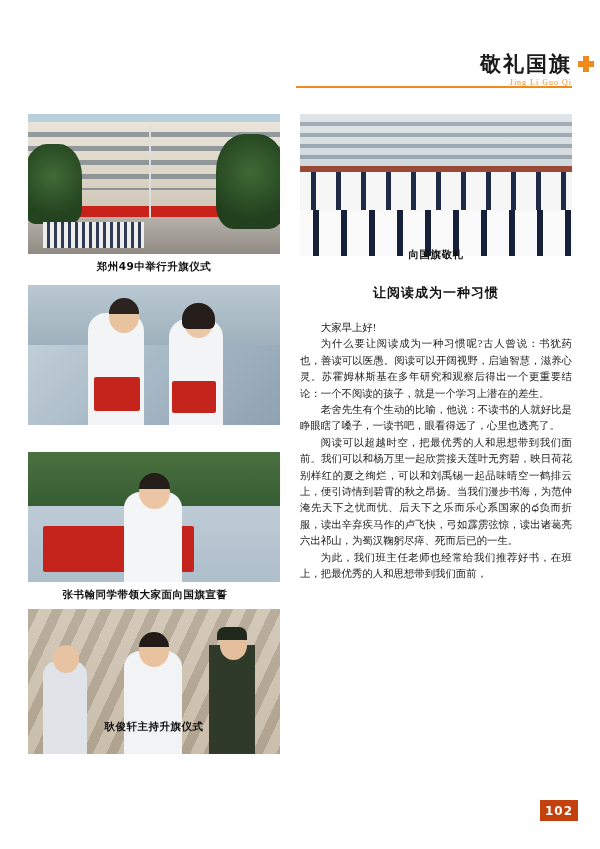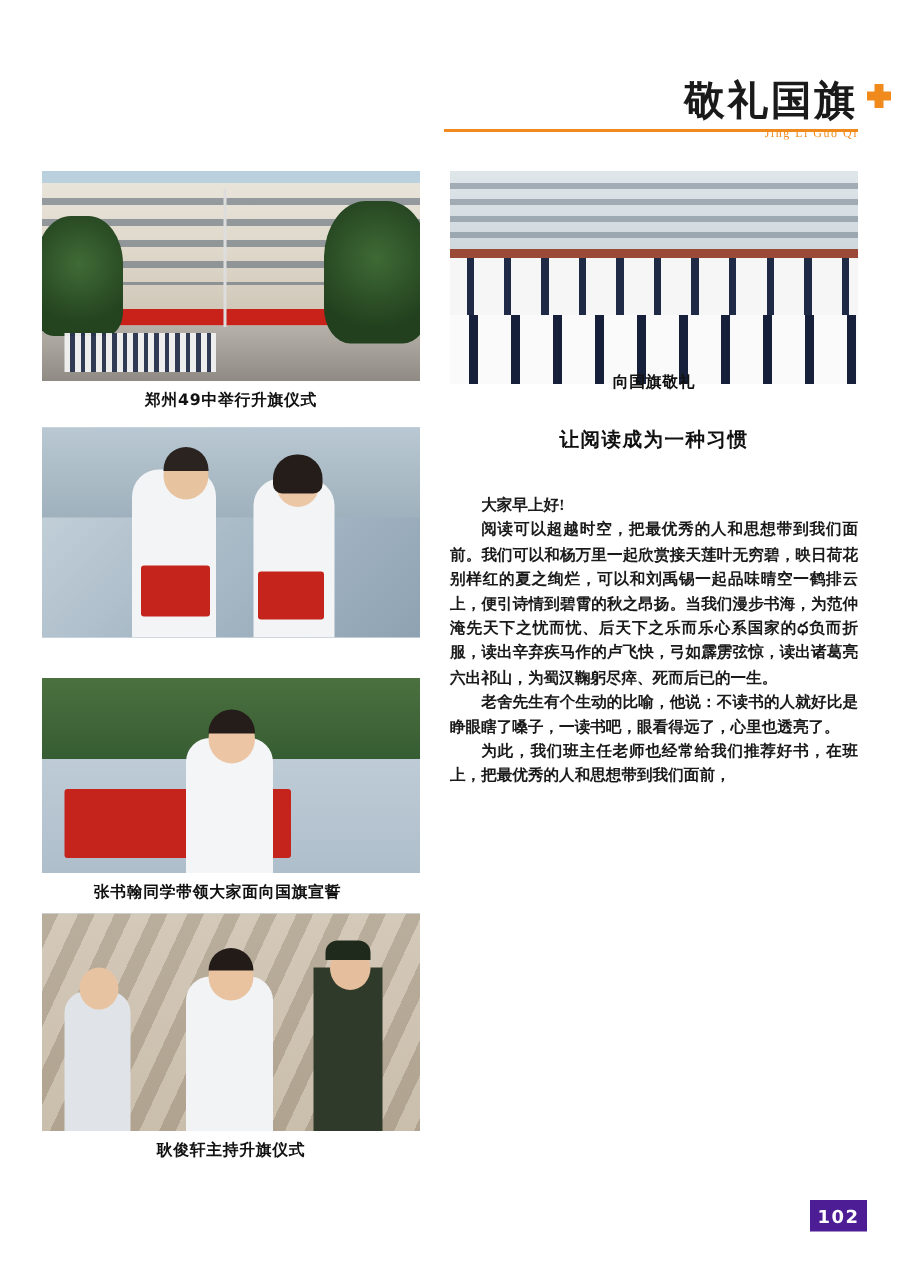--- a/index.html
+++ b/index.html
@@ -40,21 +40,21 @@
   }
   .header-title-wrap {
     position: absolute;
     right: 28px;
     top: 2px;
     text-align: right;
     line-height: 1;
   }
   .header-title {
     font-family: "DejaVu Sans", "Liberation Sans", sans-serif;
-    font-size: 27px;
+    font-size: 21px;
     font-weight: bold;
     color: #1a1a1a;
     letter-spacing: 2px;
     display: inline-block;
     vertical-align: bottom;
   }
   .header-sub {
     font-family: "Liberation Serif", "DejaVu Serif", serif;
     font-size: 8px;
     color: #f08a1d;
@@ -107,57 +107,57 @@
   
   #photo-3 { left: 28px; top: 285px; width: 252px; height: 140px; }
   #cap-3 { left: 20px; top: 431px; width: 268px; }
 
   
   #photo-4 { left: 28px; top: 452px; width: 252px; height: 130px; }
   #cap-4 { left: 9px; top: 588px; width: 272px; }
 
   
   #photo-5 { left: 28px; top: 609px; width: 252px; height: 145px; }
-  #cap-5 { left: 28px; top: 760px; width: 252px; }
+  #cap-5 { left: 28px; top: 720px; width: 252px; }
 
   
   .article {
     position: absolute;
     left: 300px;
     top: 284px;
     width: 272px;
   }
   .article-title {
     text-align: center;
     font-family: "DejaVu Sans", "Liberation Sans", sans-serif;
     font-size: 13px;
     font-weight: bold;
     color: #111111;
     letter-spacing: 1px;
-    margin-bottom: 28px;
+    margin-bottom: 18px;
   }
   .article-body p {
     margin: 0;
     font-family: "Liberation Serif", "DejaVu Serif", serif;
     font-size: 10.4px;
     line-height: 16.4px;
     color: #1a1a1a;
     text-align: justify;
     text-justify: inter-ideograph;
   }
-  .indent { text-indent: 2em; font-weight: bold; }
+  .indent { text-indent: 2em; }
 
   
   .page-number {
     position: absolute;
     right: 22px;
     bottom: 28px;
     width: 38px;
     height: 21px;
-    background: #4c1d95;
+    background: #c2410c;
     color: #ffffff;
     font-family: "DejaVu Sans", "Liberation Sans", sans-serif;
     font-size: 12px;
     font-weight: bold;
     display: flex;
     align-items: center;
     justify-content: center;
     letter-spacing: 1px;
   }
 
@@ -304,21 +304,22 @@
     <div class="layer guard"></div>
     <div class="layer guardhead"></div>
     <div class="layer guardcap"></div>
   </div>
   <div class="caption" id="cap-5">耿俊轩主持升旗仪式</div>
 
   <div class="article">
     <div class="article-title">让阅读成为一种习惯</div>
     <div class="article-body">
       <p class="indent">大家早上好!</p>
+      <p class="indent">为什么要让阅读成为一种习惯呢?古人曾说：书犹药也，善读可以医愚。阅读可以开阔视野，启迪智慧，滋养心灵。苏霍姆林斯基在多年研究和观察后得出一个更重要结论：一个不阅读的孩子，就是一个学习上潜在的差生。</p>
+      <p class="indent">老舍先生有个生动的比喻，他说：不读书的人就好比是睁眼瞎了嗓子，一读书吧，眼看得远了，心里也透亮了。</p>
       <p class="indent">阅读可以超越时空，把最优秀的人和思想带到我们面前。我们可以和杨万里一起欣赏接天莲叶无穷碧，映日荷花别样红的夏之绚烂，可以和刘禹锡一起品味晴空一鹤排云上，便引诗情到碧霄的秋之昂扬。当我们漫步书海，为范仲淹先天下之忧而忧、后天下之乐而乐心系国家的ధ负而折服，读出辛弃疾马作的卢飞快，弓如霹雳弦惊，读出诸葛亮六出祁山，为蜀汉鞠躬尽瘁、死而后已的一生。</p>
-      <p class="indent">老舍先生有个生动的比喻，他说：不读书的人就好比是睁眼瞎了嗓子，一读书吧，眼看得远了，心里也透亮了。</p>
       <p class="indent">为此，我们班主任老师也经常给我们推荐好书，在班上，把最优秀的人和思想带到我们面前，</p>
     </div>
   </div>
 
   <div class="page-number">102</div>
 
 </div>
 
 </body></html>

